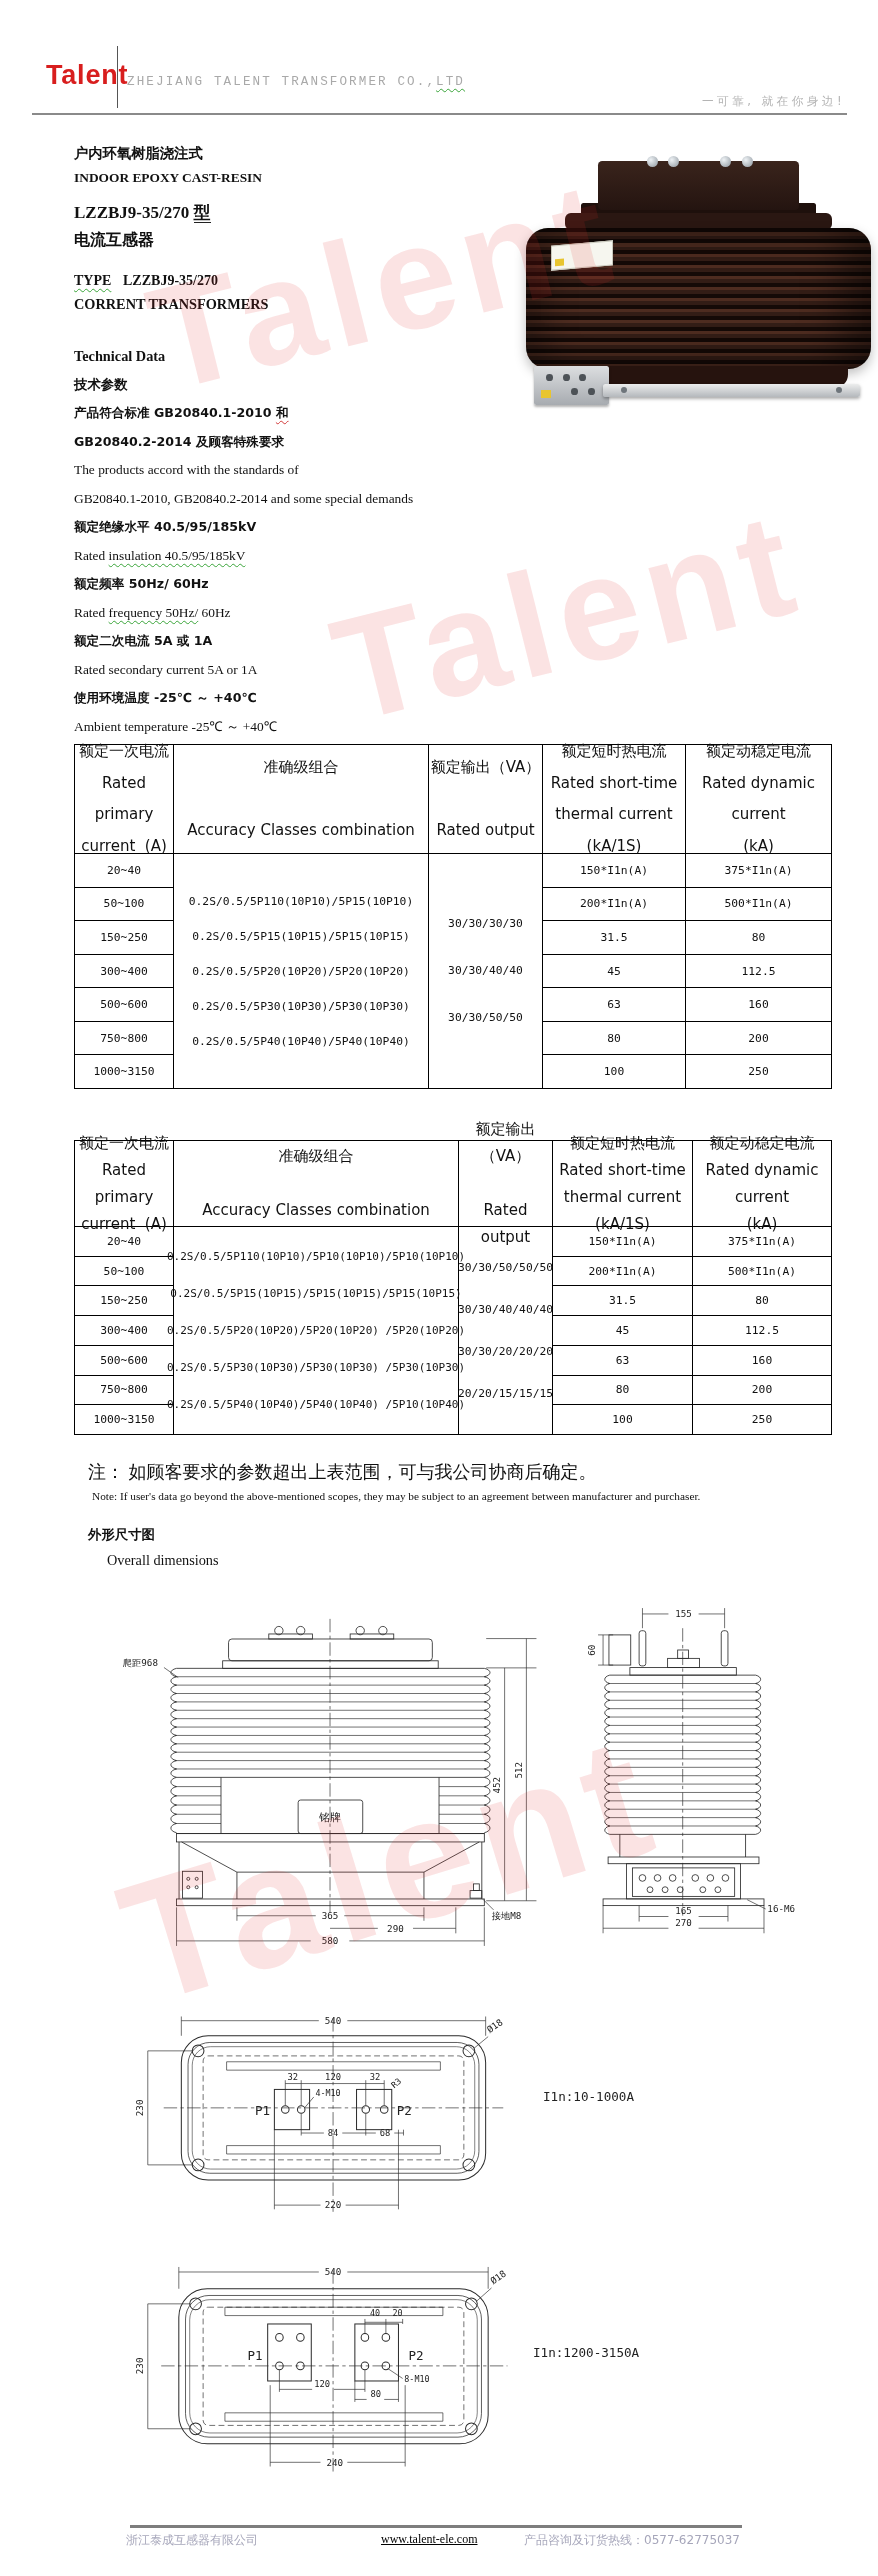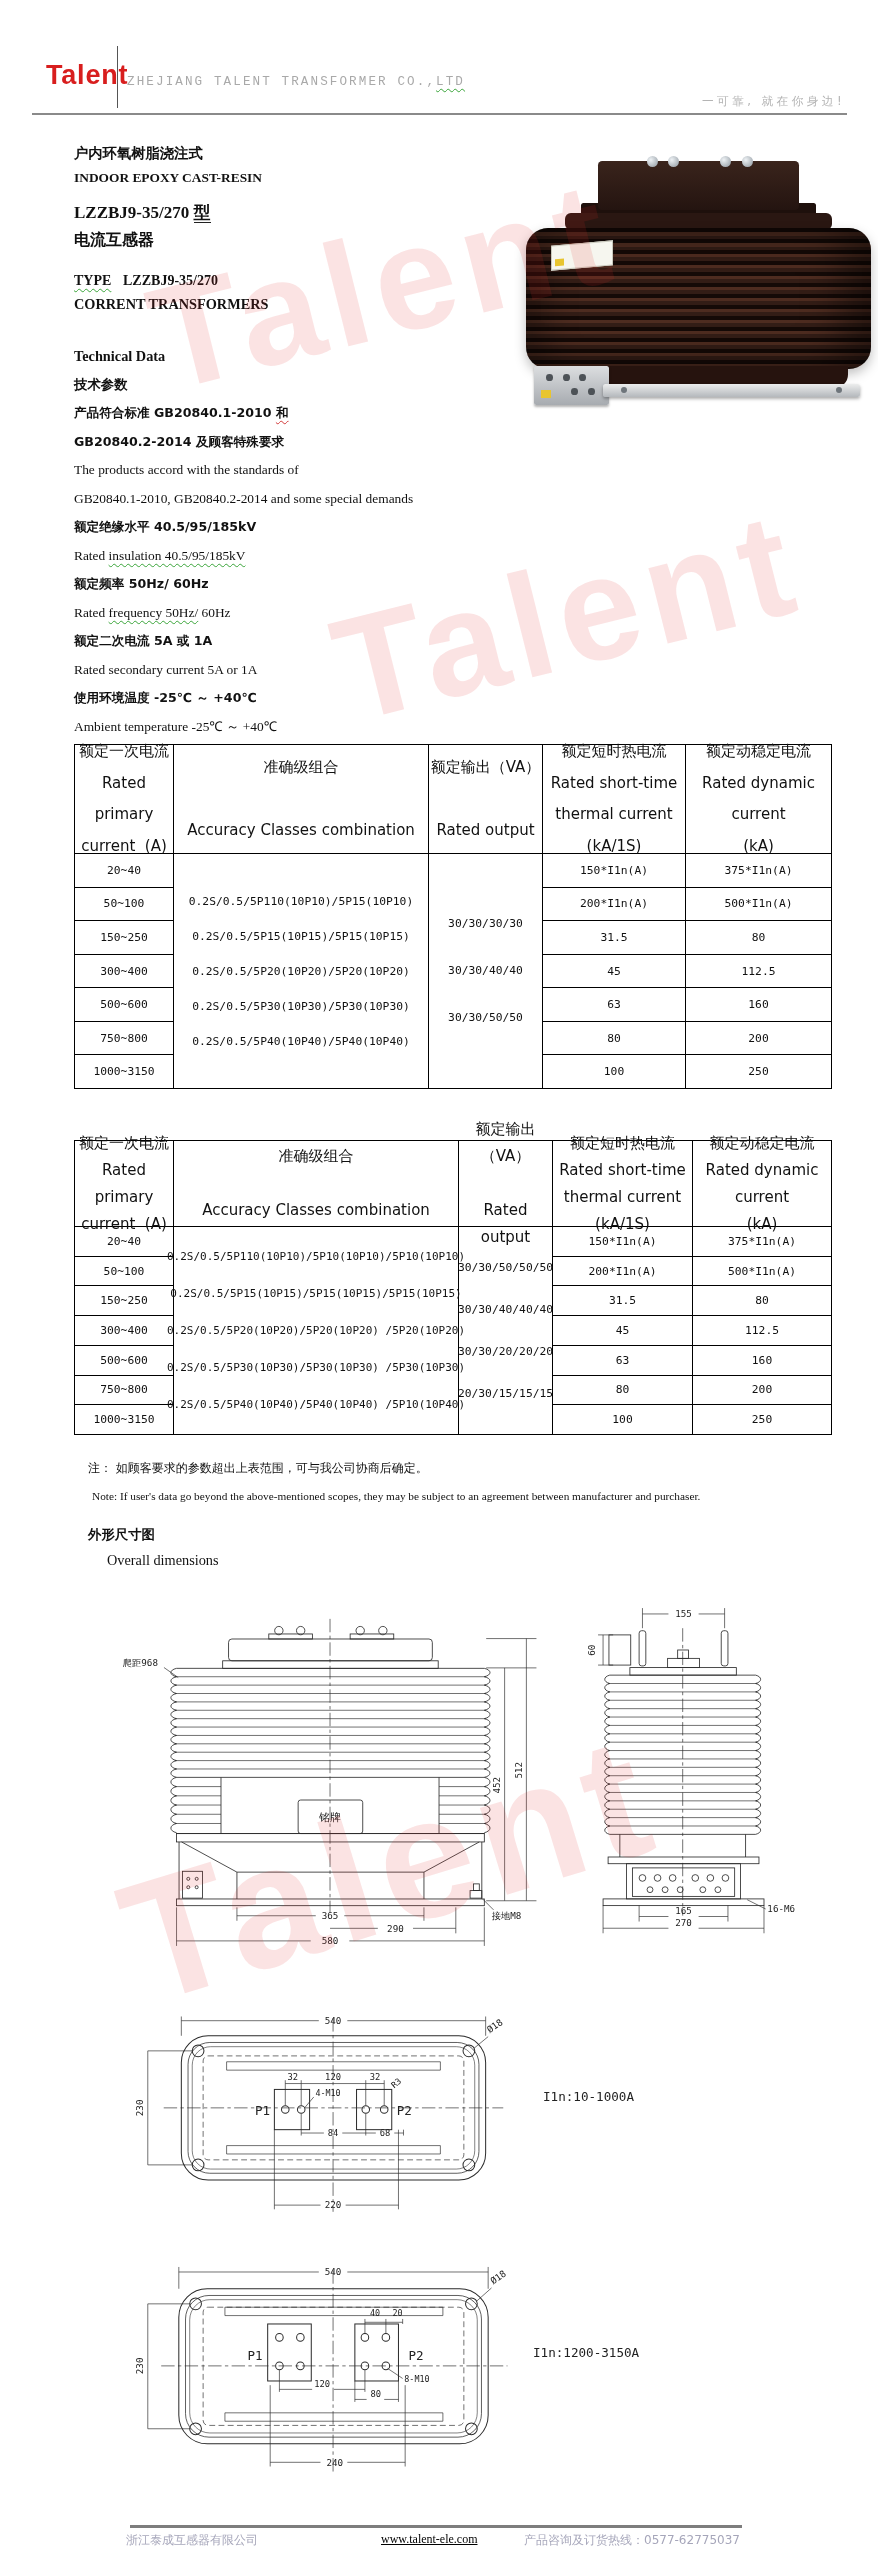--- a/index.html
+++ b/index.html
@@ -76,21 +76,21 @@
   .t1 .hcell{height:109px;} .t2 .hcell{height:86px;line-height:1.8;}
   .tbody{flex:1;display:flex;flex-direction:column;}
   .rcell{flex:1;display:flex;align-items:center;justify-content:center;
          font-family:"DejaVu Sans Mono",monospace;font-size:11.3px;}
   .tbody .rcell + .rcell{border-top:1.3px solid #000;}
   .mcell{flex:1;display:flex;align-items:center;justify-content:center;text-align:center;
          white-space:pre-wrap;font-family:"DejaVu Sans Mono",monospace;font-size:11.3px;}
   .t1 .acc{line-height:35px;} .t1 .out{line-height:23.5px;}
   .t2 .acc{line-height:37px;font-size:11px;} .t2 .out{line-height:21px;}
   
-  .note-zh{position:absolute;left:88px;top:1460px;font-size:12px;z-index:2;}
+  .note-zh{position:absolute;left:88px;top:1460px;font-size:18px;z-index:2;font-family:Liberation Serif, serif;}
   .note-en{position:absolute;left:92px;top:1490px;font-family:"Liberation Serif",serif;font-size:11.3px;z-index:2;}
   .dims-zh{position:absolute;left:88px;top:1526px;font-size:13.4px;font-weight:bold;z-index:2;}
   .dims-en{position:absolute;left:107px;top:1552px;font-family:"Liberation Serif",serif;font-size:14.3px;z-index:2;}
   
   .dwg{position:absolute;z-index:2;}
   .dwg svg{display:block;}
   .rangelabel{position:absolute;font-family:"DejaVu Sans Mono",monospace;font-size:12.6px;color:#222;z-index:2;}
   .rl1{left:543px;top:2089px;} .rl2{left:533px;top:2345px;}
   
   .ftr-rule{position:absolute;left:130px;top:2525px;width:612px;height:2.5px;background:#7d7d7d;}
@@ -262,21 +262,21 @@
     <div class="col c3">
       <div class="hcell">额定输出（VA）
 
 Rated output</div>
       <div class="mcell out">30/30/50/50/50
 
 30/30/40/40/40
 
 30/30/20/20/20
 
-20/30/15/15/15</div>
+20/20/15/15/15</div>
     </div>
     <div class="col c4">
       <div class="hcell">额定短时热电流
 Rated short-time
 thermal current
 (kA/1S)</div>
       <div class="tbody">
           <div class="rcell">150*I1n(A)</div>
           <div class="rcell">200*I1n(A)</div>
           <div class="rcell">31.5</div>

